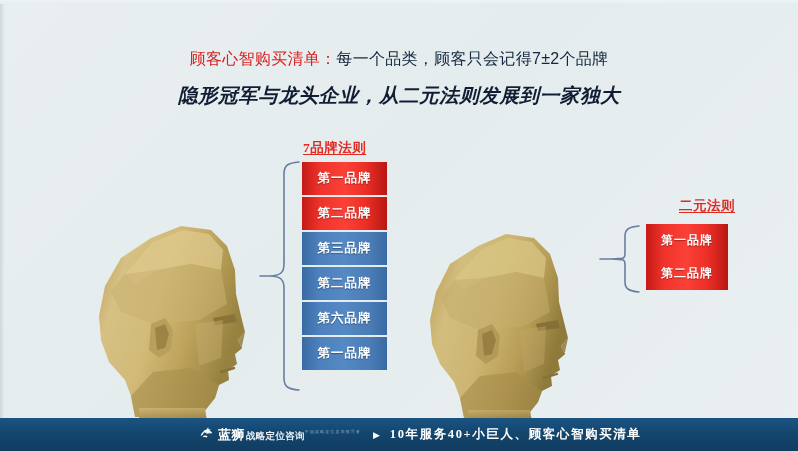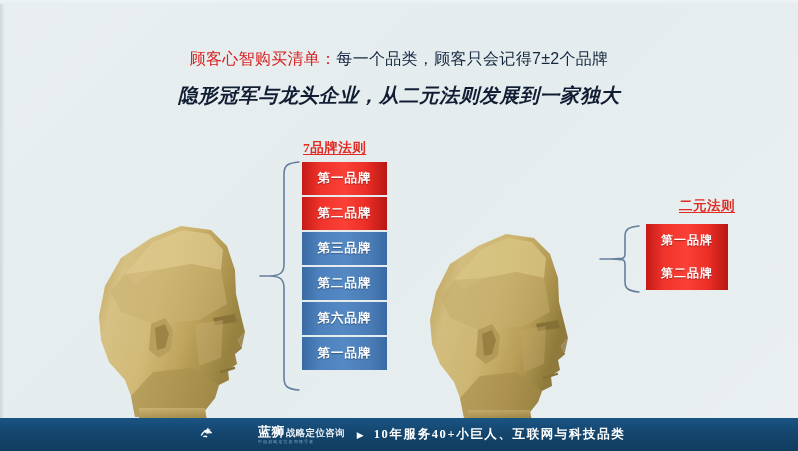--- a/index.html
+++ b/index.html
@@ -93,21 +93,21 @@
     position: absolute; left: 0; bottom: 0; width: 798px; height: 33px;
     background: linear-gradient(180deg,#1a5483 0%, #14466e 45%, #103c60 100%);
     display: flex; align-items: center;
   }
   .footer-inner {
     display: flex; align-items: center; gap: 8px;
     margin-left: 198px;
   }
   .logo-group { display: flex; align-items: center; gap: 3px; }
   .logo-mark { width: 17px; height: 17px; }
-  .logo-text-col { display: flex; flex-direction: column; line-height: 1; margin-left: 40px; }
+  .logo-text-col { display: flex; line-height: 1; }
   .logo-main { display: flex; align-items: baseline; gap: 1px; }
   .logo-big {
     color: #ffffff; font-size: 13px; font-weight: 700; letter-spacing: .5px;
   }
   .logo-small {
     color: #e9eef3; font-size: 9.5px; font-weight: 700; letter-spacing: .3px;
   }
   .logo-sub {
     color: #7fa5c2; font-size: 4px; letter-spacing: 1.1px;
     margin-top: 2px; white-space: nowrap;
@@ -260,17 +260,17 @@
         </span>
         <span class="logo-text-col">
           <span class="logo-main">
             <span class="logo-big">蓝狮</span>
             <span class="logo-small">战略定位咨询</span>
           </span>
           <span class="logo-sub">中国战略定位咨询领导者</span>
         </span>
       </div>
       <span class="tri">▶</span>
-      <span class="footer-slogan">10年服务40+小巨人、互联网与科技品类</span>
+      <span class="footer-slogan">10年服务40+小巨人、顾客心智购买清单</span>
     </div>
   </div>
 
 </div>
 
 </body></html>

